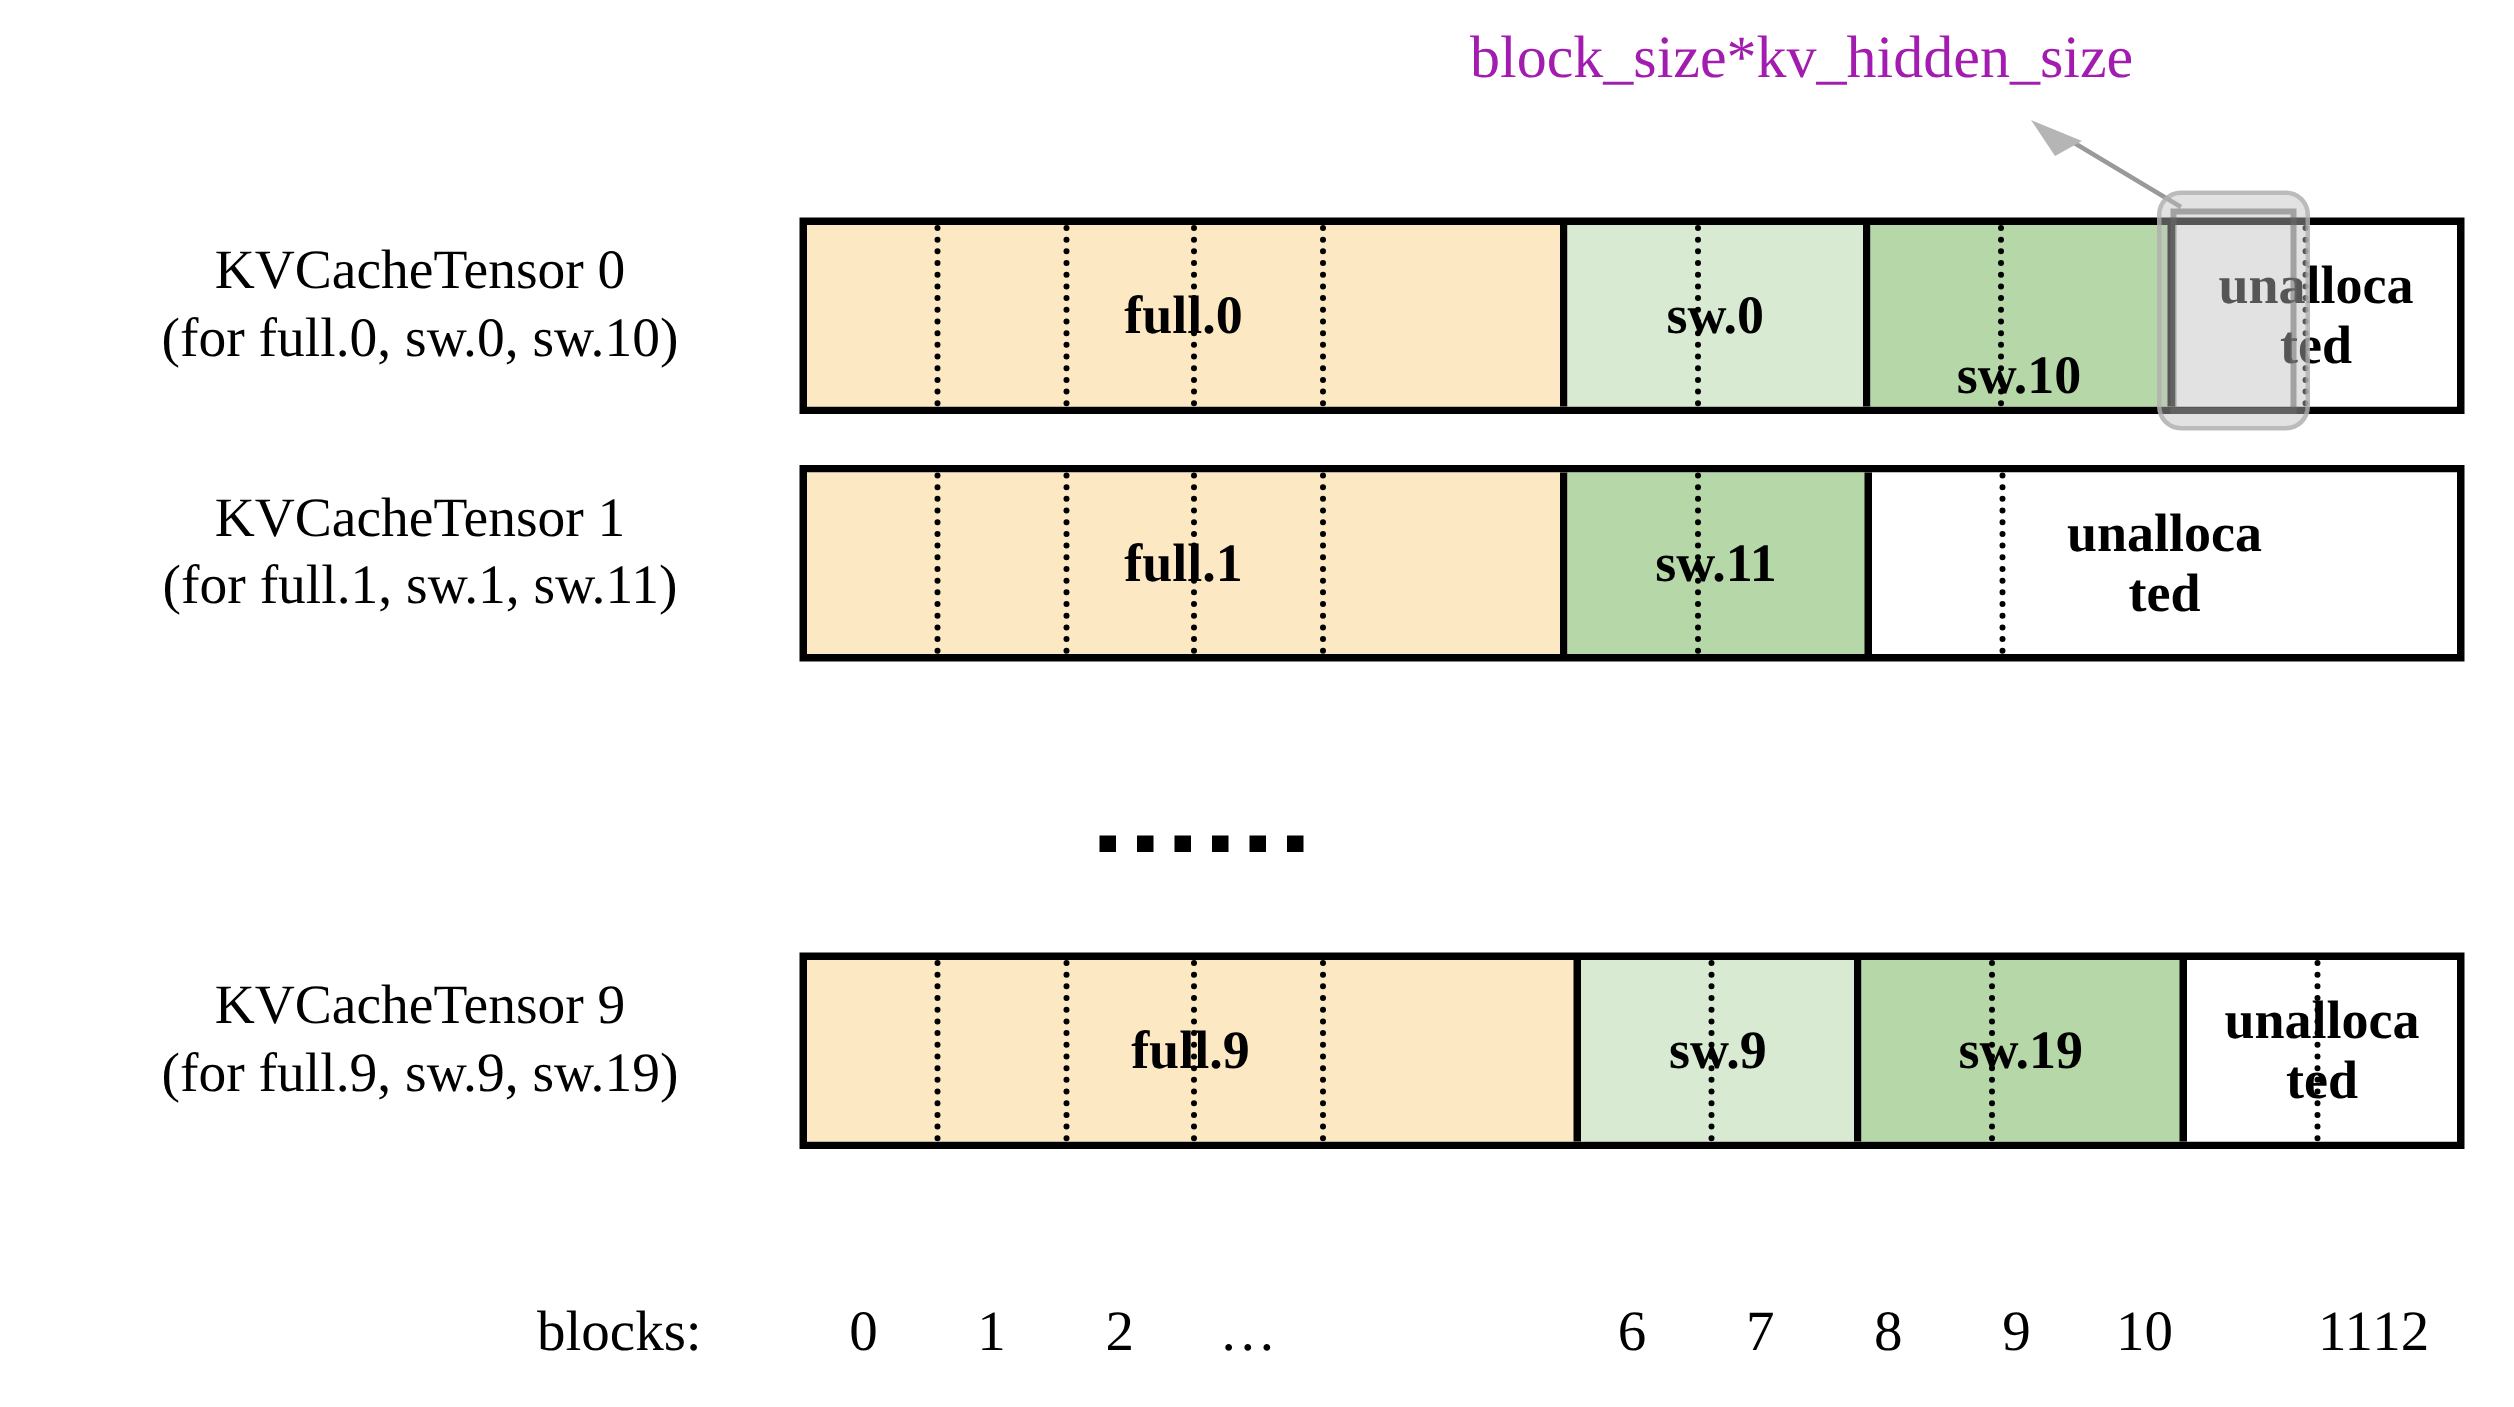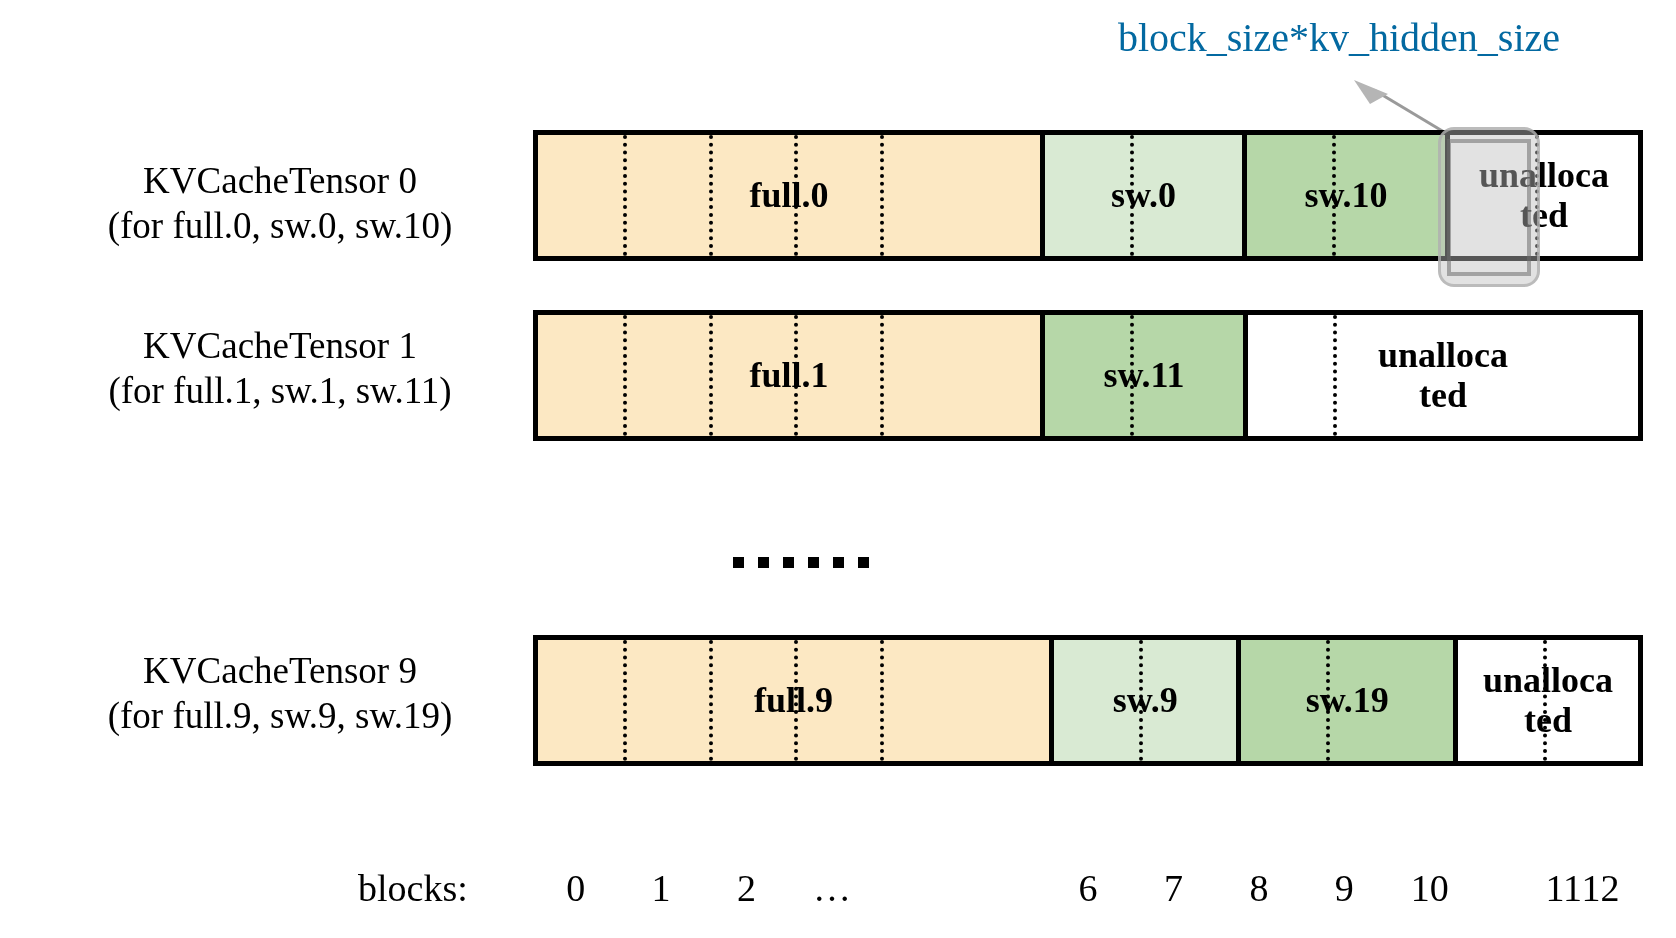--- a/index.html
+++ b/index.html
@@ -15,23 +15,23 @@
     font-family: "Liberation Serif", "DejaVu Serif", serif;
     overflow: hidden;
   }
 
   
   .anno-label {
     position: absolute;
     left: 980px;
     top: 14px;
     width: 580px;
-    text-align: right;
+    text-align: left;
     font-size: 40px;
-    color: #0369a1;
+    color: #a21caf;
     white-space: nowrap;
     letter-spacing: 0px;
   }
   .anno-arrow {
     position: absolute;
     left: 1330px;
     top: 72px;
     width: 130px;
     height: 70px;
   }
@@ -167,33 +167,33 @@
 
   <svg class="anno-arrow" viewBox="0 0 130 70" xmlns="http://www.w3.org/2000/svg">
     <line x1="124" y1="66" x2="44" y2="18" stroke="#9a9a9a" stroke-width="3"></line>
     <polygon points="24,8 58,22 40,32" fill="#b5b5b5"></polygon>
   </svg>
 
   <div class="row-label" style="top:158px;">
     <span class="l1">KVCacheTensor 0</span>
     <span class="l2">(for full.0, sw.0, sw.10)</span>
   </div>
-  <div class="tensor-bar" style="top:130px;">
+  <div class="tensor-bar" style="top:145px;">
     <div class="seg seg-full" style="width:507px;">
       <div class="blk-div" style="left:85px;"></div>
       <div class="blk-div" style="left:171px;"></div>
       <div class="blk-div" style="left:256px;"></div>
       <div class="blk-div" style="left:342px;"></div>
       <span class="seg-label">full.0</span>
     </div>
     <div class="seg seg-swlight" style="width:202px;">
       <div class="blk-div" style="left:85px;"></div>
       <span class="seg-label">sw.0</span>
     </div>
-    <div class="seg seg-swdark" style="width:203px;">
+    <div class="seg seg-swdark" style="width:203px;align-items:flex-end;">
       <div class="blk-div" style="left:85px;"></div>
       <span class="seg-label">sw.10</span>
     </div>
     <div class="seg seg-unalloc" style="flex:1 1 auto;">
       <div class="blk-div" style="left:85px;"></div>
       <span class="seg-label">unalloca ted</span>
     </div>
   </div>
   <div class="highlight-box"></div>
   <div class="highlight-inner"></div>

